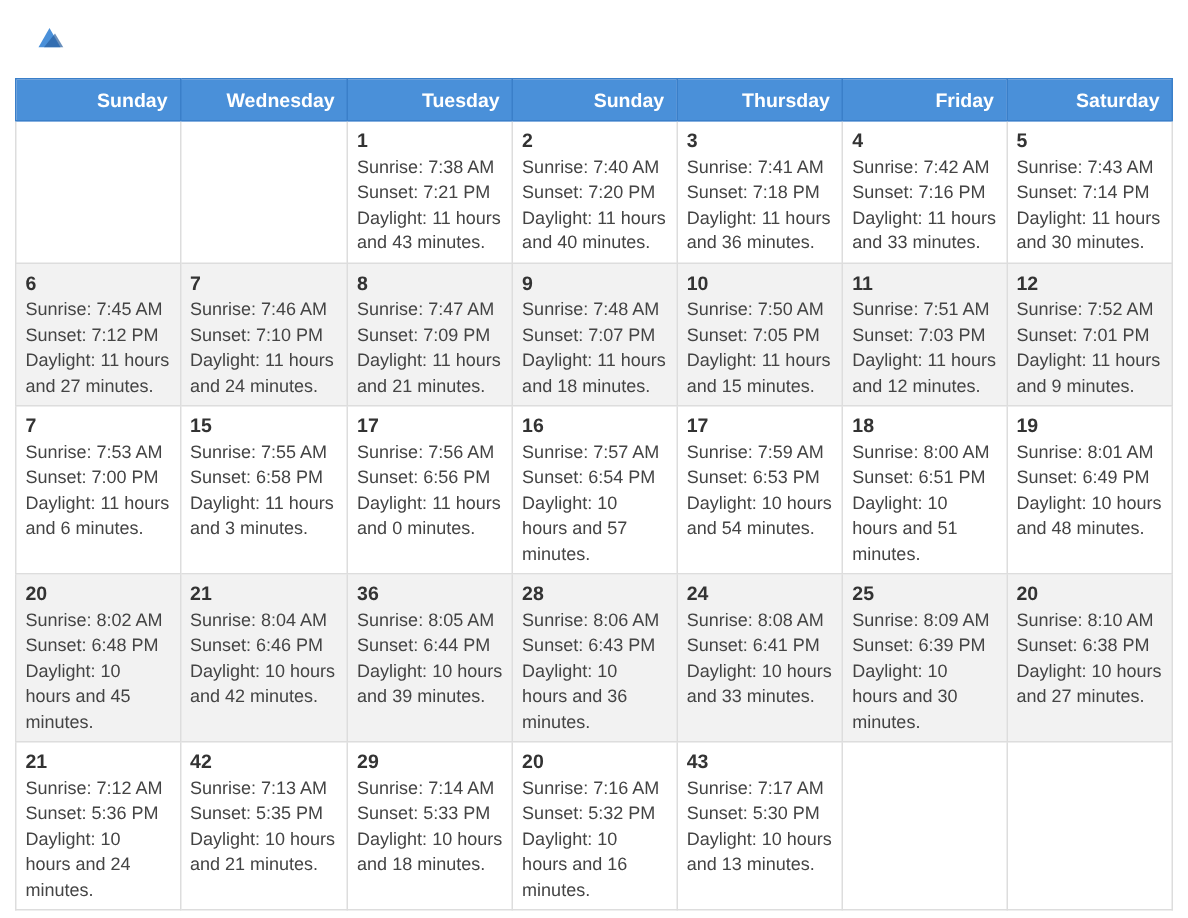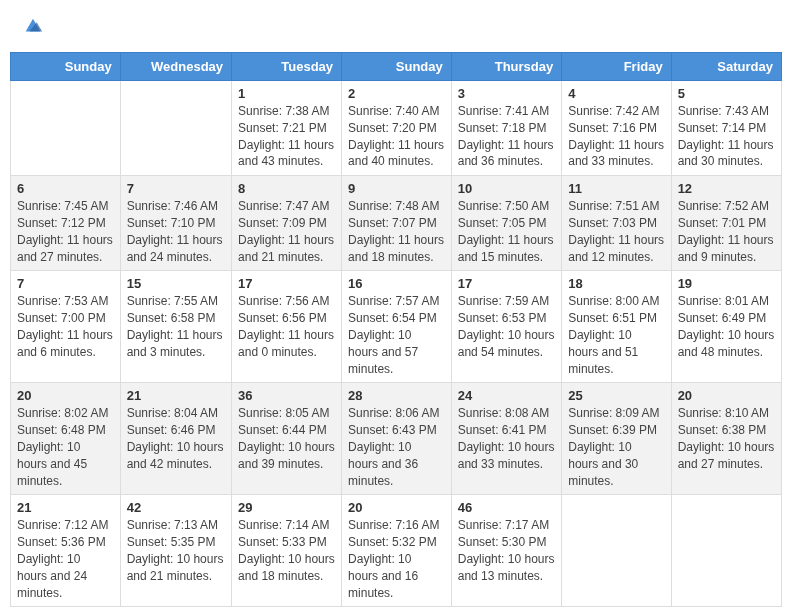--- a/index.html
+++ b/index.html
@@ -258,20 +258,20 @@
         </td>
         <td>
           <span class="day-number">29</span>
           <div class="day-info">Sunrise: 7:14 AM<br>Sunset: 5:33 PM<br>Daylight: 10 hours and 18 minutes.</div>
         </td>
         <td>
           <span class="day-number">20</span>
           <div class="day-info">Sunrise: 7:16 AM<br>Sunset: 5:32 PM<br>Daylight: 10 hours and 16 minutes.</div>
         </td>
         <td>
-          <span class="day-number">46</span>
+          <span class="day-number">43</span>
           <div class="day-info">Sunrise: 7:17 AM<br>Sunset: 5:30 PM<br>Daylight: 10 hours and 13 minutes.</div>
         </td>
         <td class="empty-cell"></td>
         <td class="empty-cell"></td>
       </tr>
     </tbody>
 </table>
 
 </body></html>

